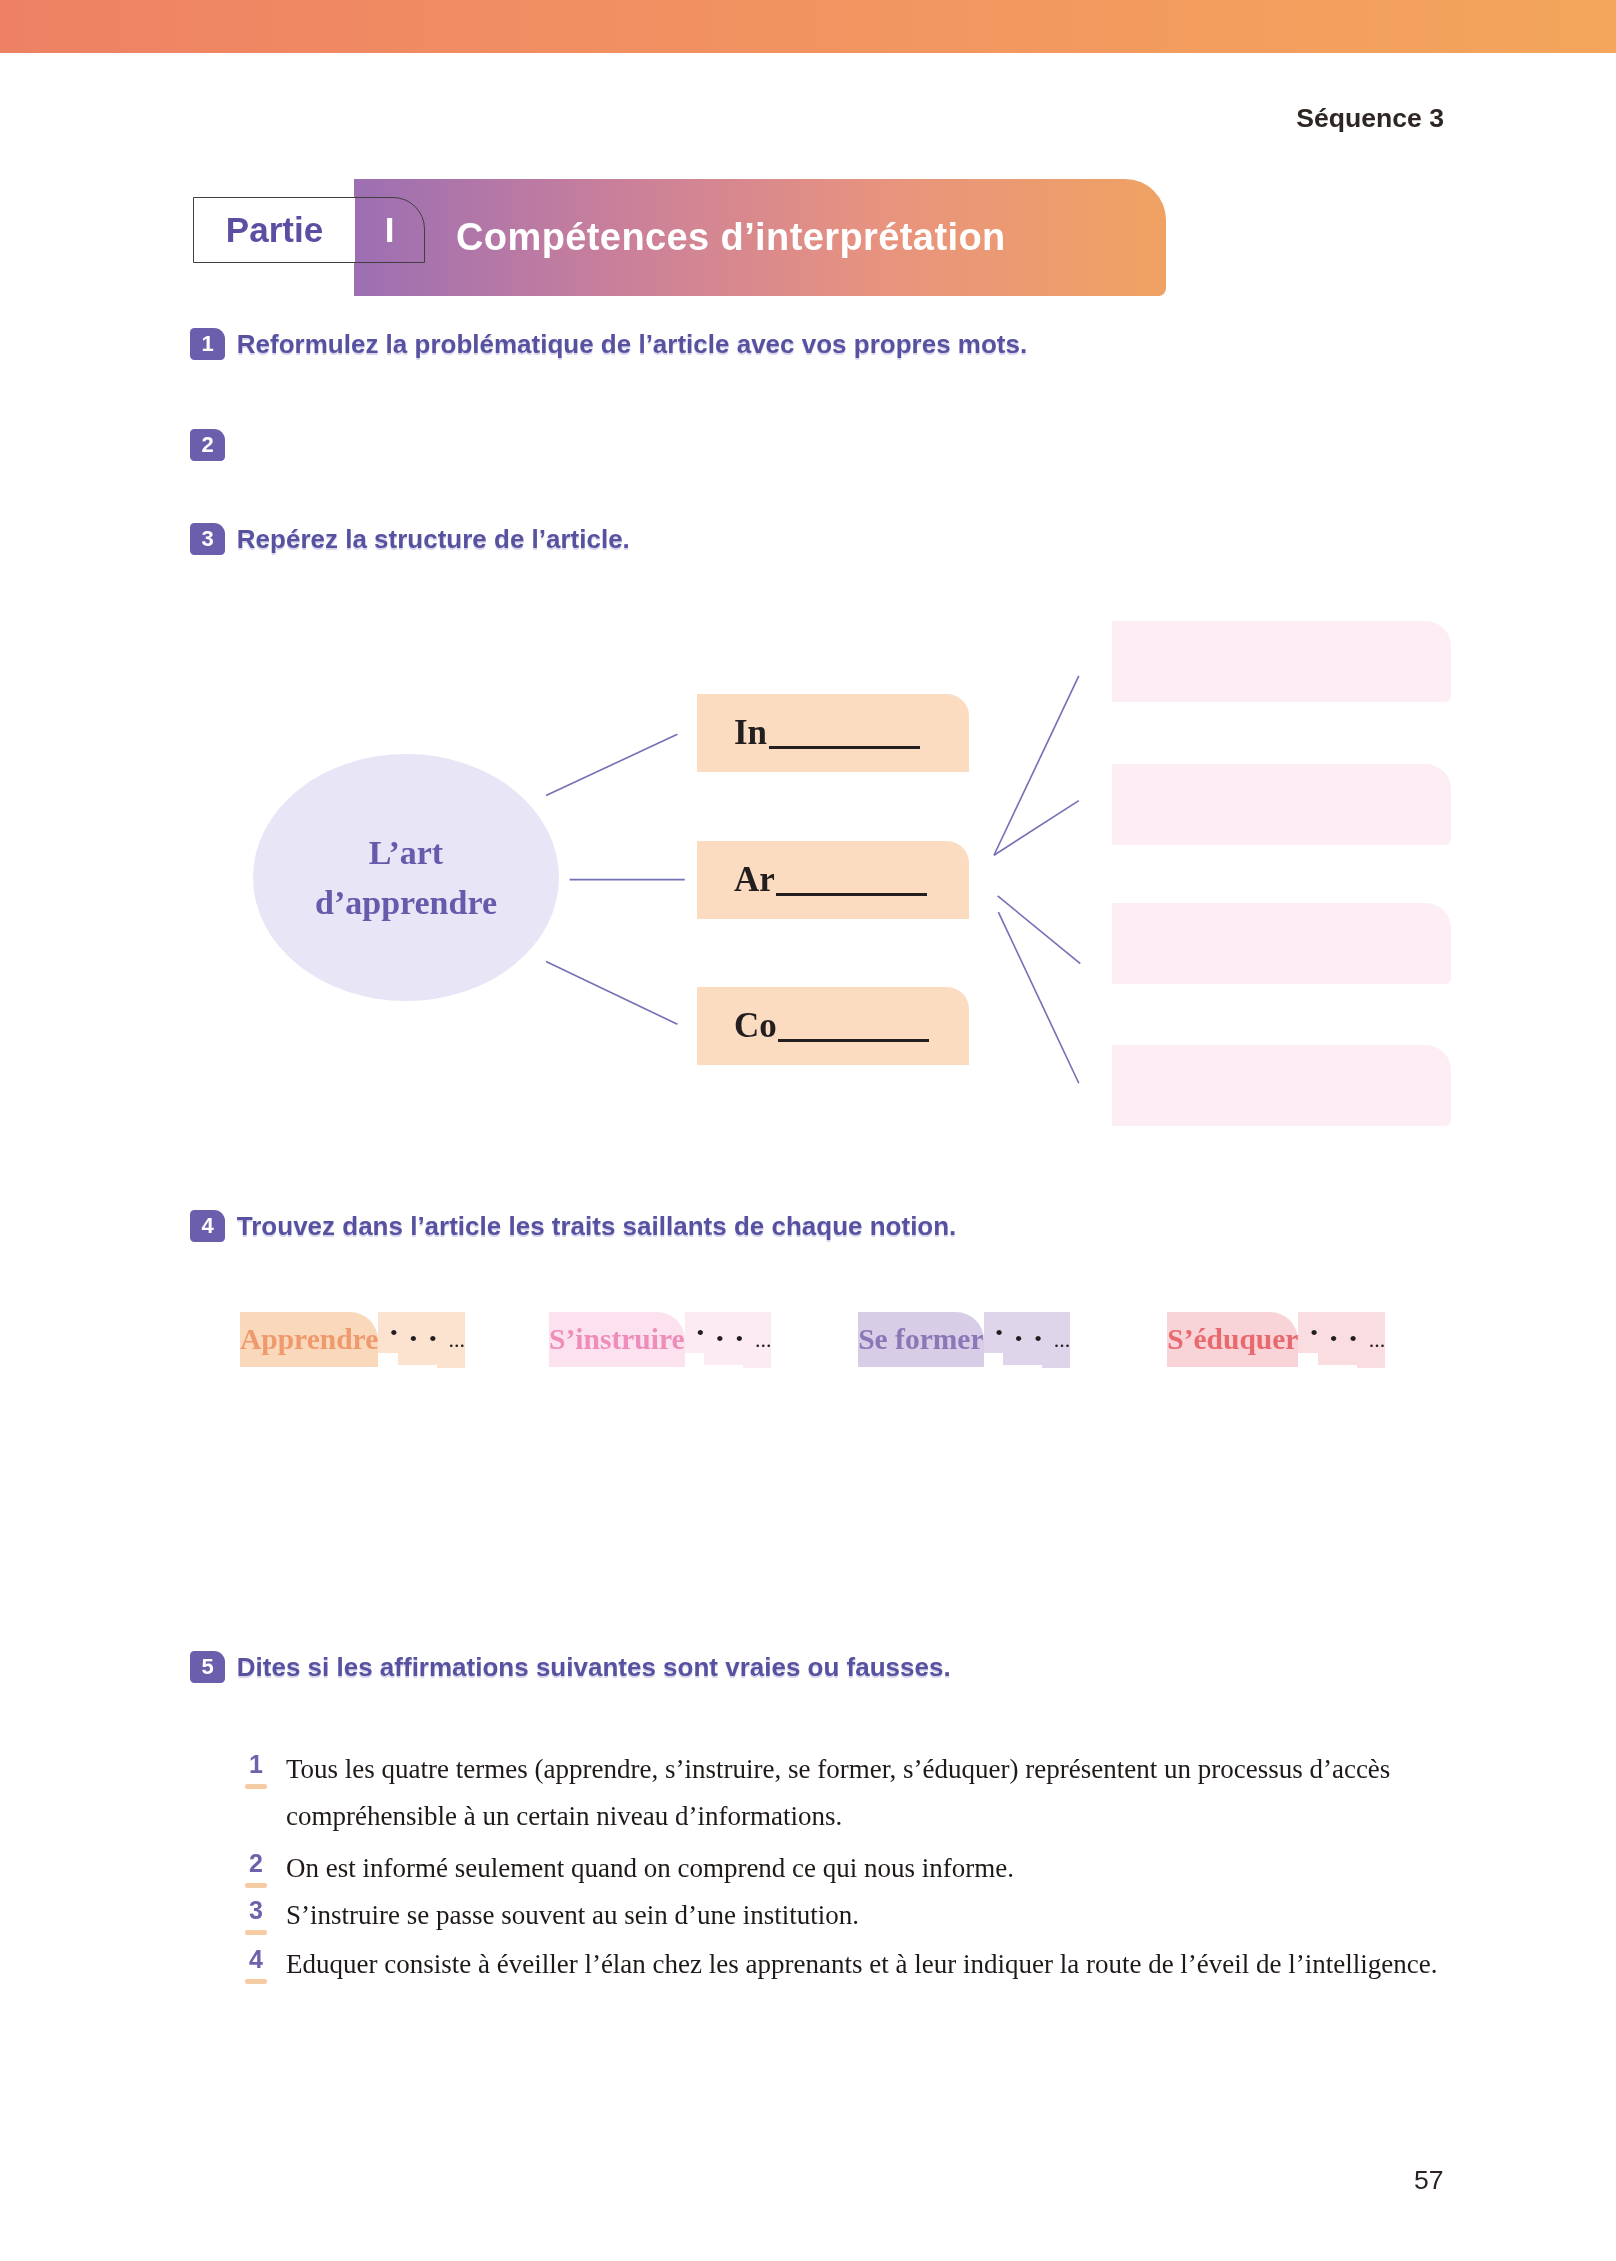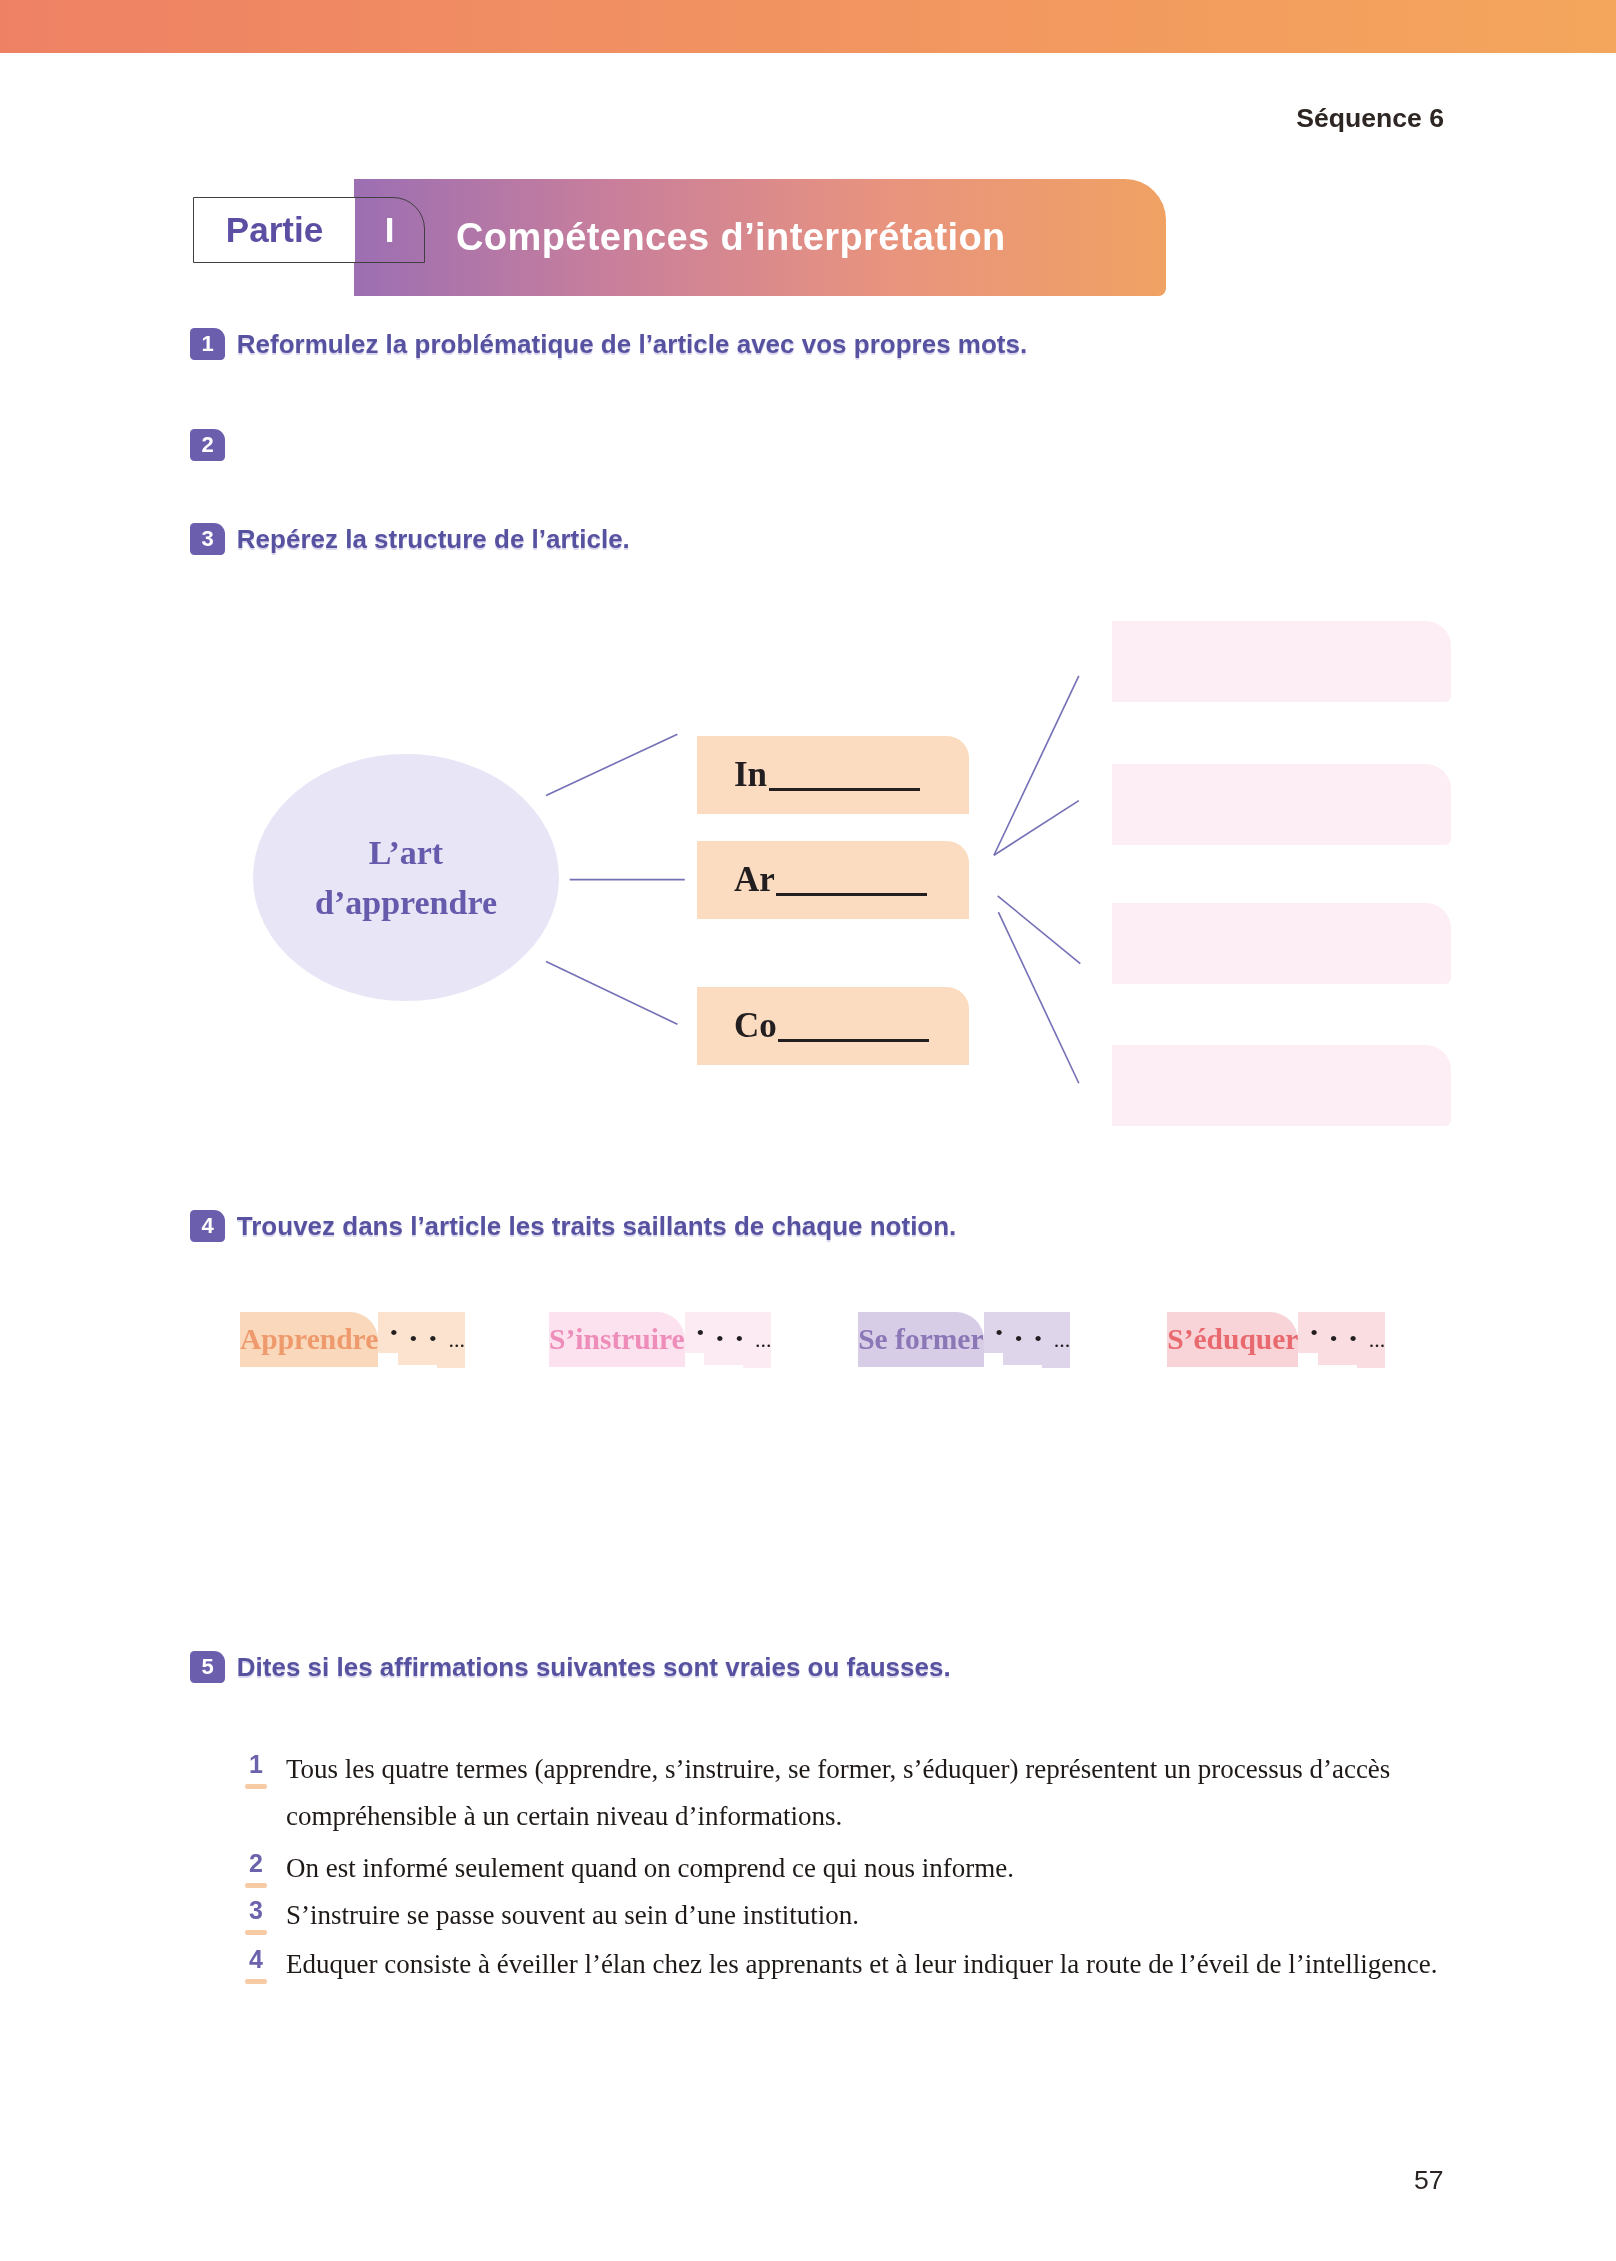--- a/index.html
+++ b/index.html
@@ -32,21 +32,21 @@
   .qtext{font-size:26px;font-weight:bold;color:#5752a0;text-shadow:0 1.5px 0.7px #d8d4ec;white-space:nowrap;}
 
   
   .ellipse{position:absolute;left:253px;top:754px;width:306px;height:247px;border-radius:50%;
            background:#e7e5f6;display:flex;flex-direction:column;align-items:center;justify-content:center;
            font-family:"Liberation Serif",serif;font-weight:bold;font-size:34px;color:#655aab;line-height:1.45;}
   .mbox{position:absolute;left:697px;width:272px;height:78px;background:#fbdcc0;
         border-radius:0 22px 0 0;display:flex;align-items:center;padding-left:37px;box-sizing:border-box;
         font-family:"Liberation Serif",serif;font-weight:bold;font-size:35px;color:#231f20;}
   .mbox .blank{display:inline-block;width:151px;height:29.5px;border-bottom:3px solid #231f20;margin-left:1.5px;}
-  .mbox1{top:694px;margin-top:42px;} .mbox2{top:841px;} .mbox3{top:987px;}
+  .mbox1{top:694px;} .mbox2{top:841px;} .mbox3{top:987px;}
   .pbox{position:absolute;left:1112px;width:339px;height:81px;background:#fdeef5;border-radius:0 25px 5.9px 0;}
   .pbox1{top:621px;} .pbox2{top:764px;} .pbox3{top:903px;} .pbox4{top:1045px;}
   svg.lines{position:absolute;left:0;top:0;width:1616px;height:2261px;pointer-events:none;}
 
   
   .ntable{position:absolute;left:240px;top:1312px;width:1215px;display:grid;
           grid-template-columns:repeat(4,1fr);column-gap:21.4px;}
   .ncol{display:flex;flex-direction:row;row-gap:5.9px;}
   .nhead{height:55px;border-radius:0 28px 0 0;display:flex;align-items:center;justify-content:center;
          font-family:"Liberation Serif",serif;font-weight:bold;font-size:29.5px;}
@@ -67,21 +67,21 @@
 
   .pagenum{position:absolute;left:1414px;top:2165px;font-size:26.6px;color:#2a2321;}
 </style>
 </head>
 <body>
 
 <div class="page">
 
   <div class="topbar"></div>
 
-  <div class="sequence">Séquence 6</div>
+  <div class="sequence">Séquence 3</div>
 
   <div class="banner">
     <div class="banner-title">Compétences d’interprétation</div>
   </div>
   <div class="partie-box">
     <div class="partie-left">
       <span>Partie</span>
     </div>
     <div class="partie-right">
       <span>I</span>

